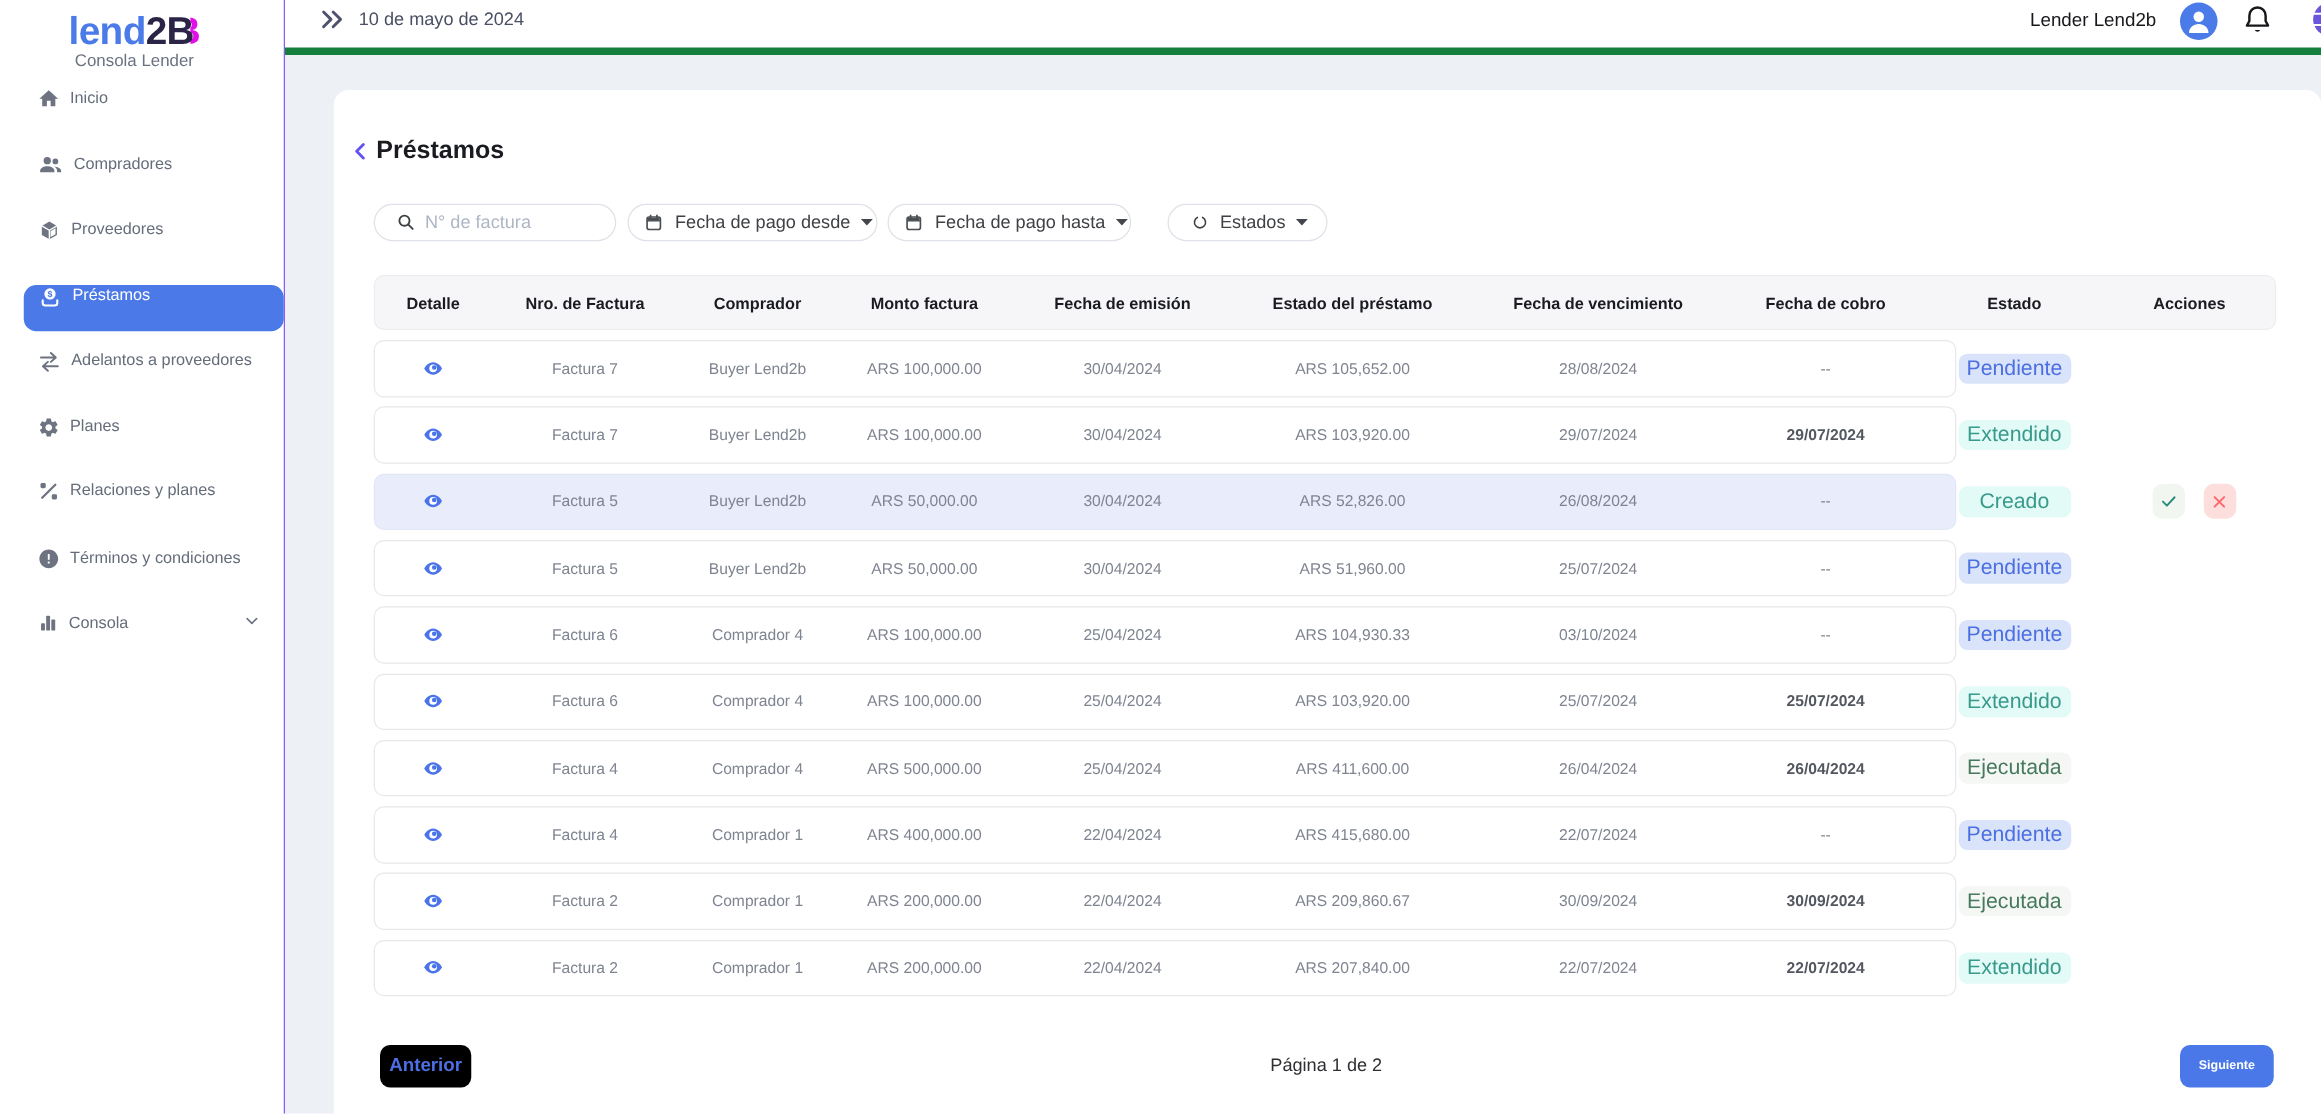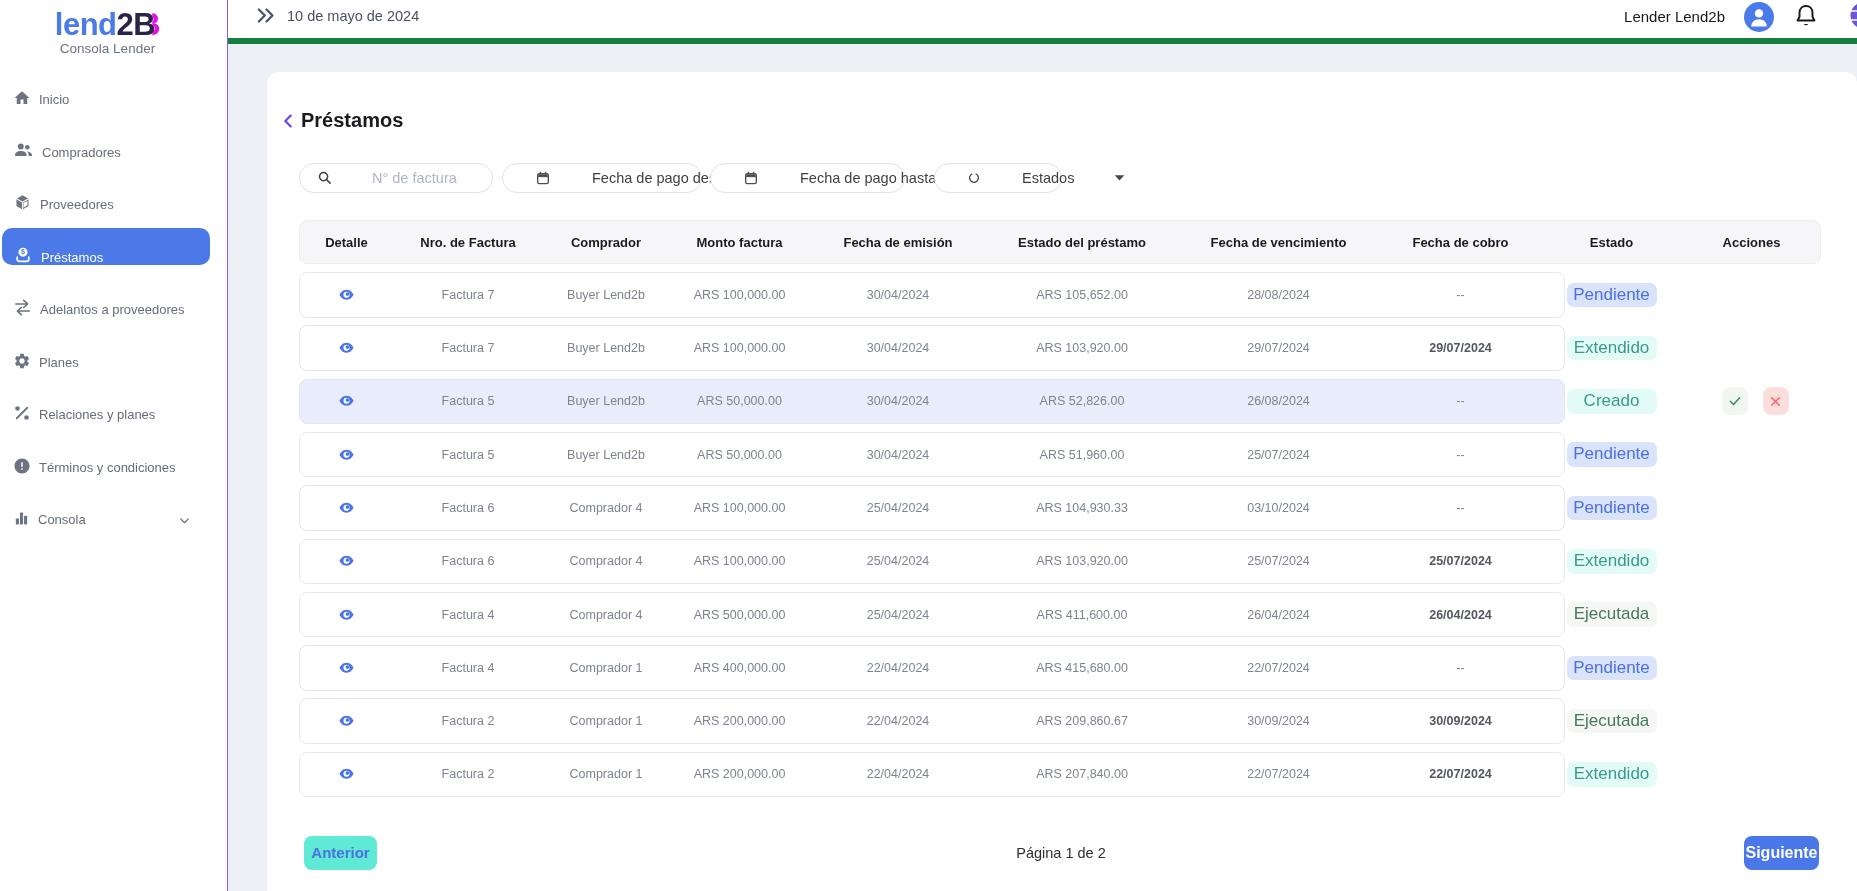--- a/index.html
+++ b/index.html
@@ -6,35 +6,35 @@
 body { font-family:"Liberation Sans",sans-serif; background:#fff; position:relative; }
 #contentbg { position:absolute; left:228px; top:44px; width:1629px; height:847px; background:#edf0f5; }
 #card { position:absolute; left:267px; top:72px; width:1590px; height:830px; background:#fff; border-radius:12px; }
 #topbar { position:absolute; left:228px; top:0; width:1629px; height:44px; background:#fff; border-bottom:6px solid #15803d; }
 #sidebar { position:absolute; left:0; top:0; width:228px; height:891px; background:#fff; border-right:1px solid #8b5cf6; }
 .logo { position:absolute; top:7px; left:0; width:210px; text-align:center; font-size:31px; font-weight:bold; letter-spacing:-0.5px; color:#2b2447; }
 .logo .lend { color:#4a7be9; }
 .logo .bb { position:relative; display:inline-block; }
 .logo .bb i { position:absolute; left:5px; top:0; font-style:normal; color:#e20de8; z-index:1; clip-path: inset(0 -3px 0 14px); } .logo .bb b { position:relative; z-index:2; font-weight:inherit; }
 .sub { position:absolute; top:41px; left:0; width:215px; text-align:center; font-size:13.5px; color:#6b7280; }
-.nav { position:absolute; left:2px; width:208px; height:37.4px; border-radius:10px; display:flex; align-items:flex-end; color:#656c7a; font-size:13px; }
+.nav { position:absolute; left:19px; width:208px; height:37.4px; border-radius:10px; display:flex; align-items:flex-start; color:#656c7a; font-size:13px; }
 .nav svg { margin-left:11px; flex:none; }
 .nav span { margin-left:8px; }
 .nav.active { background:#4b79e8; color:#fff; }
 .nav .chev { position:absolute; right:19px; margin-left:0; }
 #bcrumb { position:absolute; left:28px; top:0; height:31px; display:flex; align-items:center; }
 #bcrumb .date { font-size:14.5px; color:#4a5063; margin-left:10px; }
 .uname { position:absolute; right:132px; top:8px; font-size:15px; color:#17181b; }
 .avatar { position:absolute; left:1516px; top:2px; width:30px; height:30px; border-radius:50%; background:#4b7ae9; }
 .bell { position:absolute; left:1565px; top:2px; }
 .globe { position:absolute; left:1621px; top:1px; width:8px; height:29px; overflow:hidden; }
 #title { position:absolute; left:284px; top:109px; display:flex; align-items:center; }
 #title .txt { font-size:20px; font-weight:bold; color:#1a1b20; margin-left:9px; }
 .pill { position:absolute; top:162.7px; height:30px; background:#fff; border:1px solid #dfe2e8; border-radius:15px; display:flex; align-items:center; font-size:14.5px; color:#3f4145; }
-.pill svg { flex:none; } .pill { white-space:nowrap;gap:32px; }
+.pill svg { flex:none; } .pill { white-space:nowrap; }
 #pill-search { left:299px; width:194px; }
 #pill-search input { border:none; outline:none; font-size:14.5px; color:#3f4145; width:130px; margin-left:8px; font-family:"Liberation Sans",sans-serif; background:transparent; }
 #pill-search input::placeholder { color:#aeb6c4; }
 #pill-d1 { left:502px; width:200px; }
 #pill-d2 { left:710px; width:195px; }
 #pill-e { left:934px; width:128px; }
 .pill .lbl { margin:0 8px 0 9px; }
 #thead { position:absolute; left:299px; top:220.4px; width:1522px; height:44px; background:#f6f6f8; border:1px solid #ededf0; border-radius:8px; display:flex; align-items:center; font-size:13px; font-weight:bold; color:#191b21; }
 .row { position:absolute; left:299px; width:1266px; height:45.6px; background:#fff; border:1px solid #e7e8eb; border-radius:8px; display:flex; align-items:center; font-size:12.5px; color:#7e8490; }
 .row.hl { background:#e9edfb; border-color:#e2e7f7; }
@@ -51,23 +51,23 @@
 .c9{width:141px}
 .c0 svg { vertical-align:middle; }
 .cob { color:#53575f; font-weight:bold; }
 .badge { display:inline-block; min-width:90px; height:24.5px; line-height:24.5px; border-radius:7px; font-size:17px; }
 .badge.pend { background:#d9e3fa; color:#4c6fe2; }
 .badge.ext { background:#e2fbf7; color:#399a8c; }
 .badge.ejec { background:#f4f7f3; color:#47795f; }
 .row .c9 { padding-left:7px; box-sizing:border-box; } .abtn { display:inline-flex; width:26px; height:28px; border-radius:8px; align-items:center; justify-content:center; vertical-align:middle; }
 .abtn.ok { background:#f1f7f0; margin-right:15px; }
 .abtn.no { background:#fcdfdd; }
-#pager-prev { position:absolute; left:304px; top:835.6px; width:73px; height:34px; background:#5eead4; color:#4d6fe3; font-size:15px; font-weight:bold; border-radius:8px; text-align:center; line-height:34px; }
+#pager-prev { position:absolute; left:304px; top:835.6px; width:73px; height:34px; background:#000000; color:#4d6fe3; font-size:15px; font-weight:bold; border-radius:8px; text-align:center; line-height:34px; }
 #pager-info { position:absolute; left:961px; top:835.6px; width:200px; text-align:center; line-height:34px; font-size:14.5px; color:#2e2f33; }
-#pager-next { position:absolute; left:1744px; top:835.6px; width:75px; height:34px; background:#4a78e8; color:#fff; font-size:16px; font-weight:bold; border-radius:8px; text-align:center; line-height:34px; }
+#pager-next { position:absolute; left:1744px; top:835.6px; width:75px; height:34px; background:#4a78e8; color:#fff; font-size:10px; font-weight:bold; border-radius:8px; text-align:center; line-height:34px; }
 </style></head>
 <body>
 <div id="contentbg"></div>
 <div id="card"></div>
 <div id="topbar">
   <div id="bcrumb">
     <svg width="21" height="17" viewBox="0 0 24 20" fill="none" stroke="#4e5170" stroke-width="2.7" stroke-linecap="round" stroke-linejoin="round">
         <path d="M3 3 L10 10 L3 17"></path>
         <path d="M12 3 L19 10 L12 17"></path>
       </svg>

